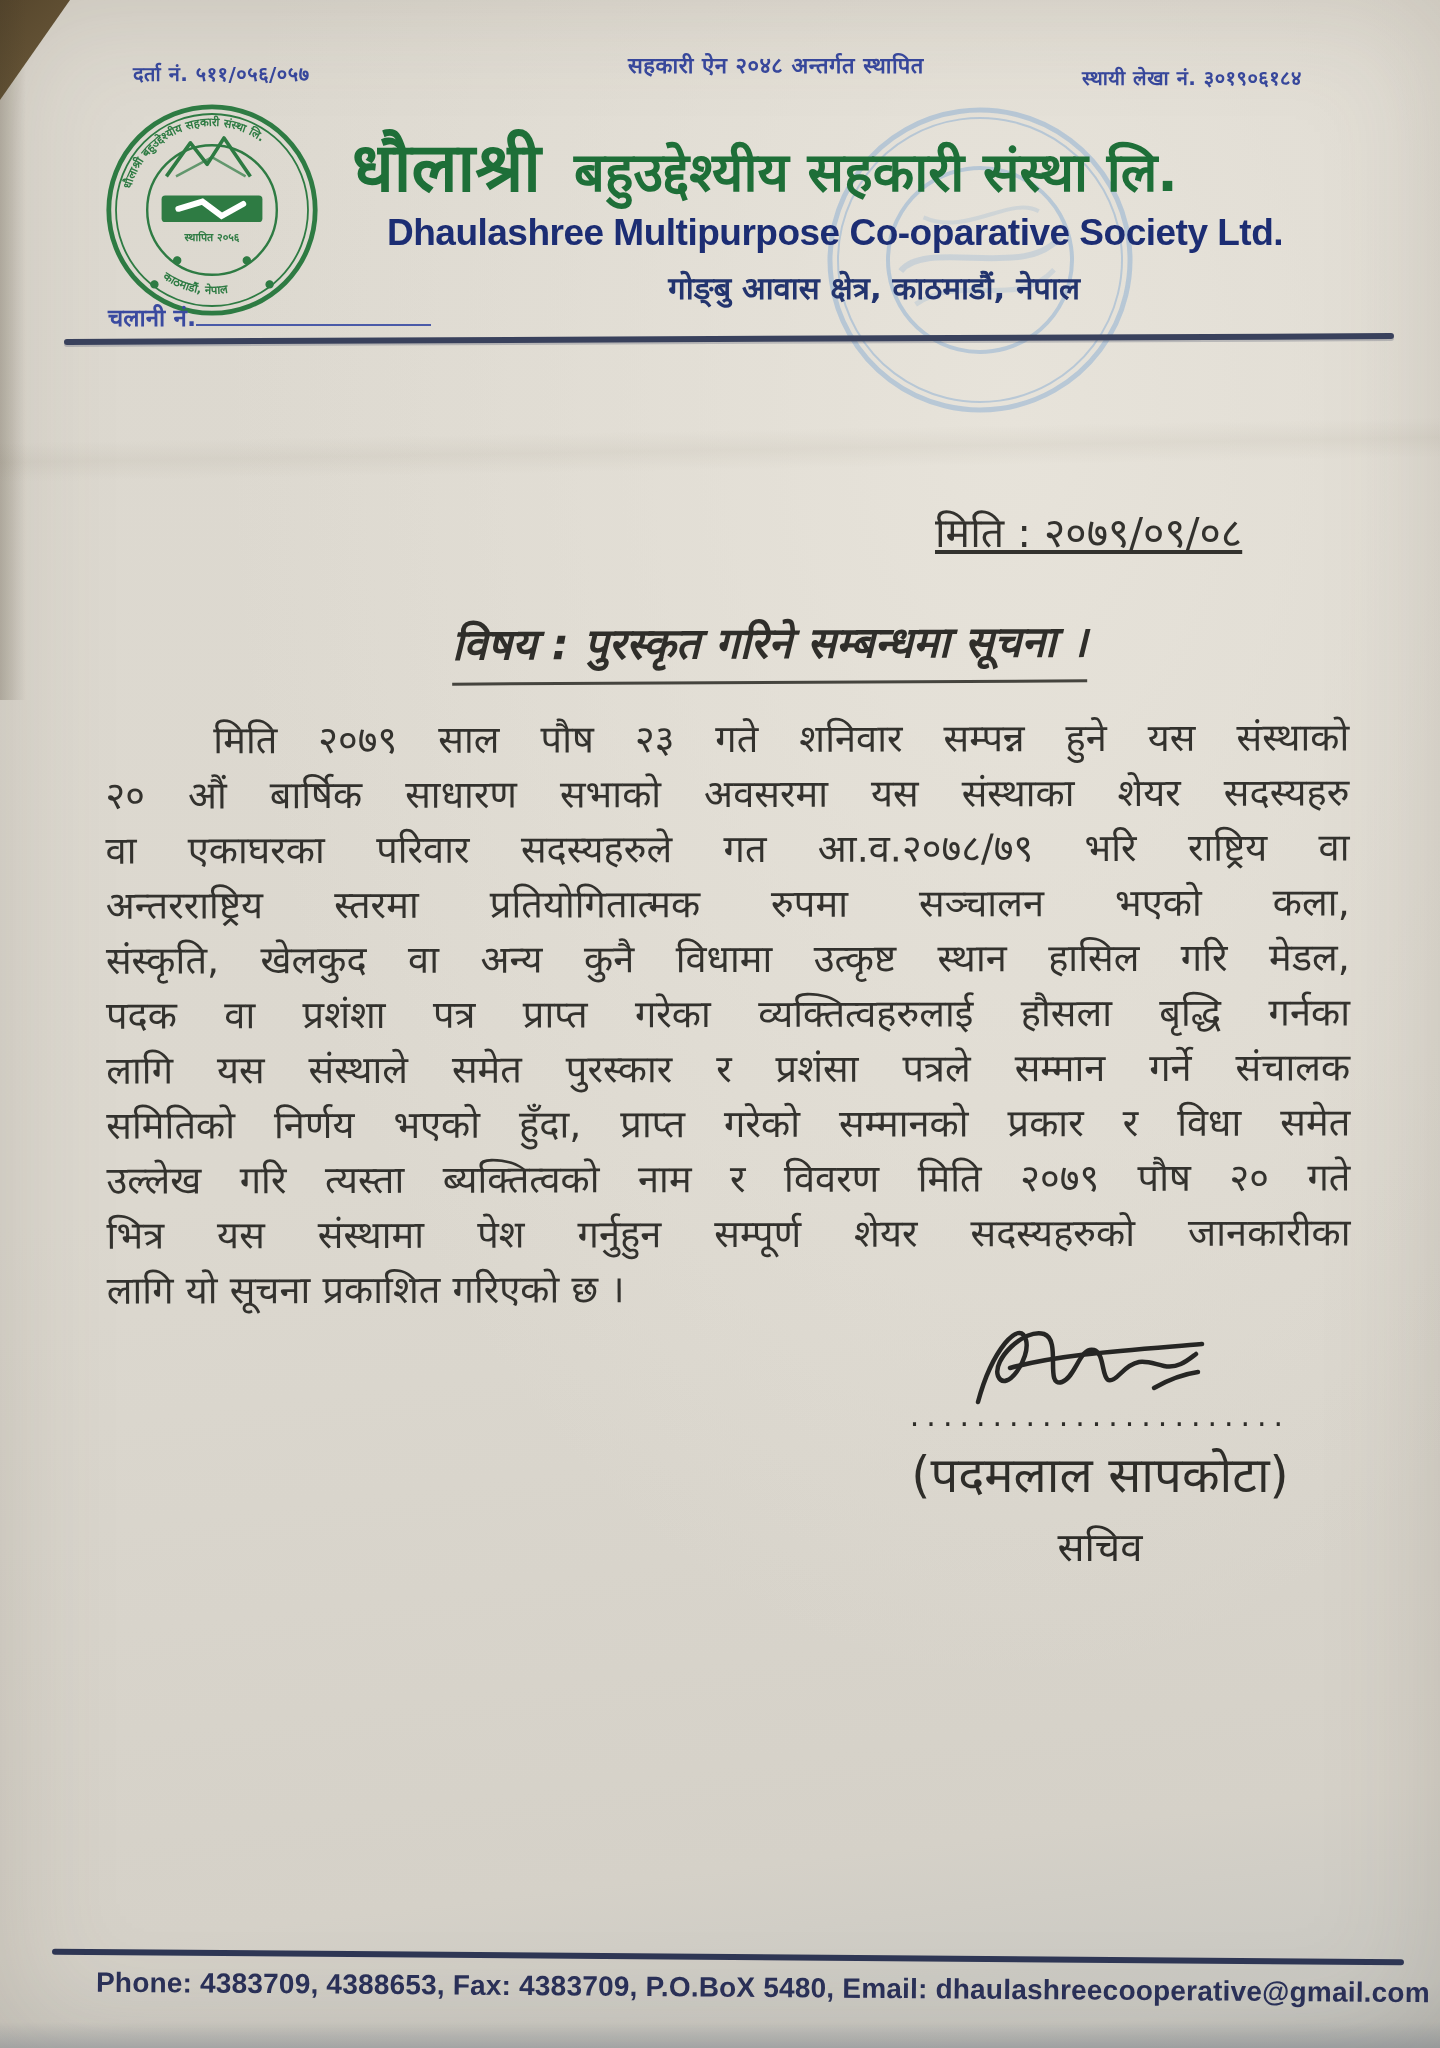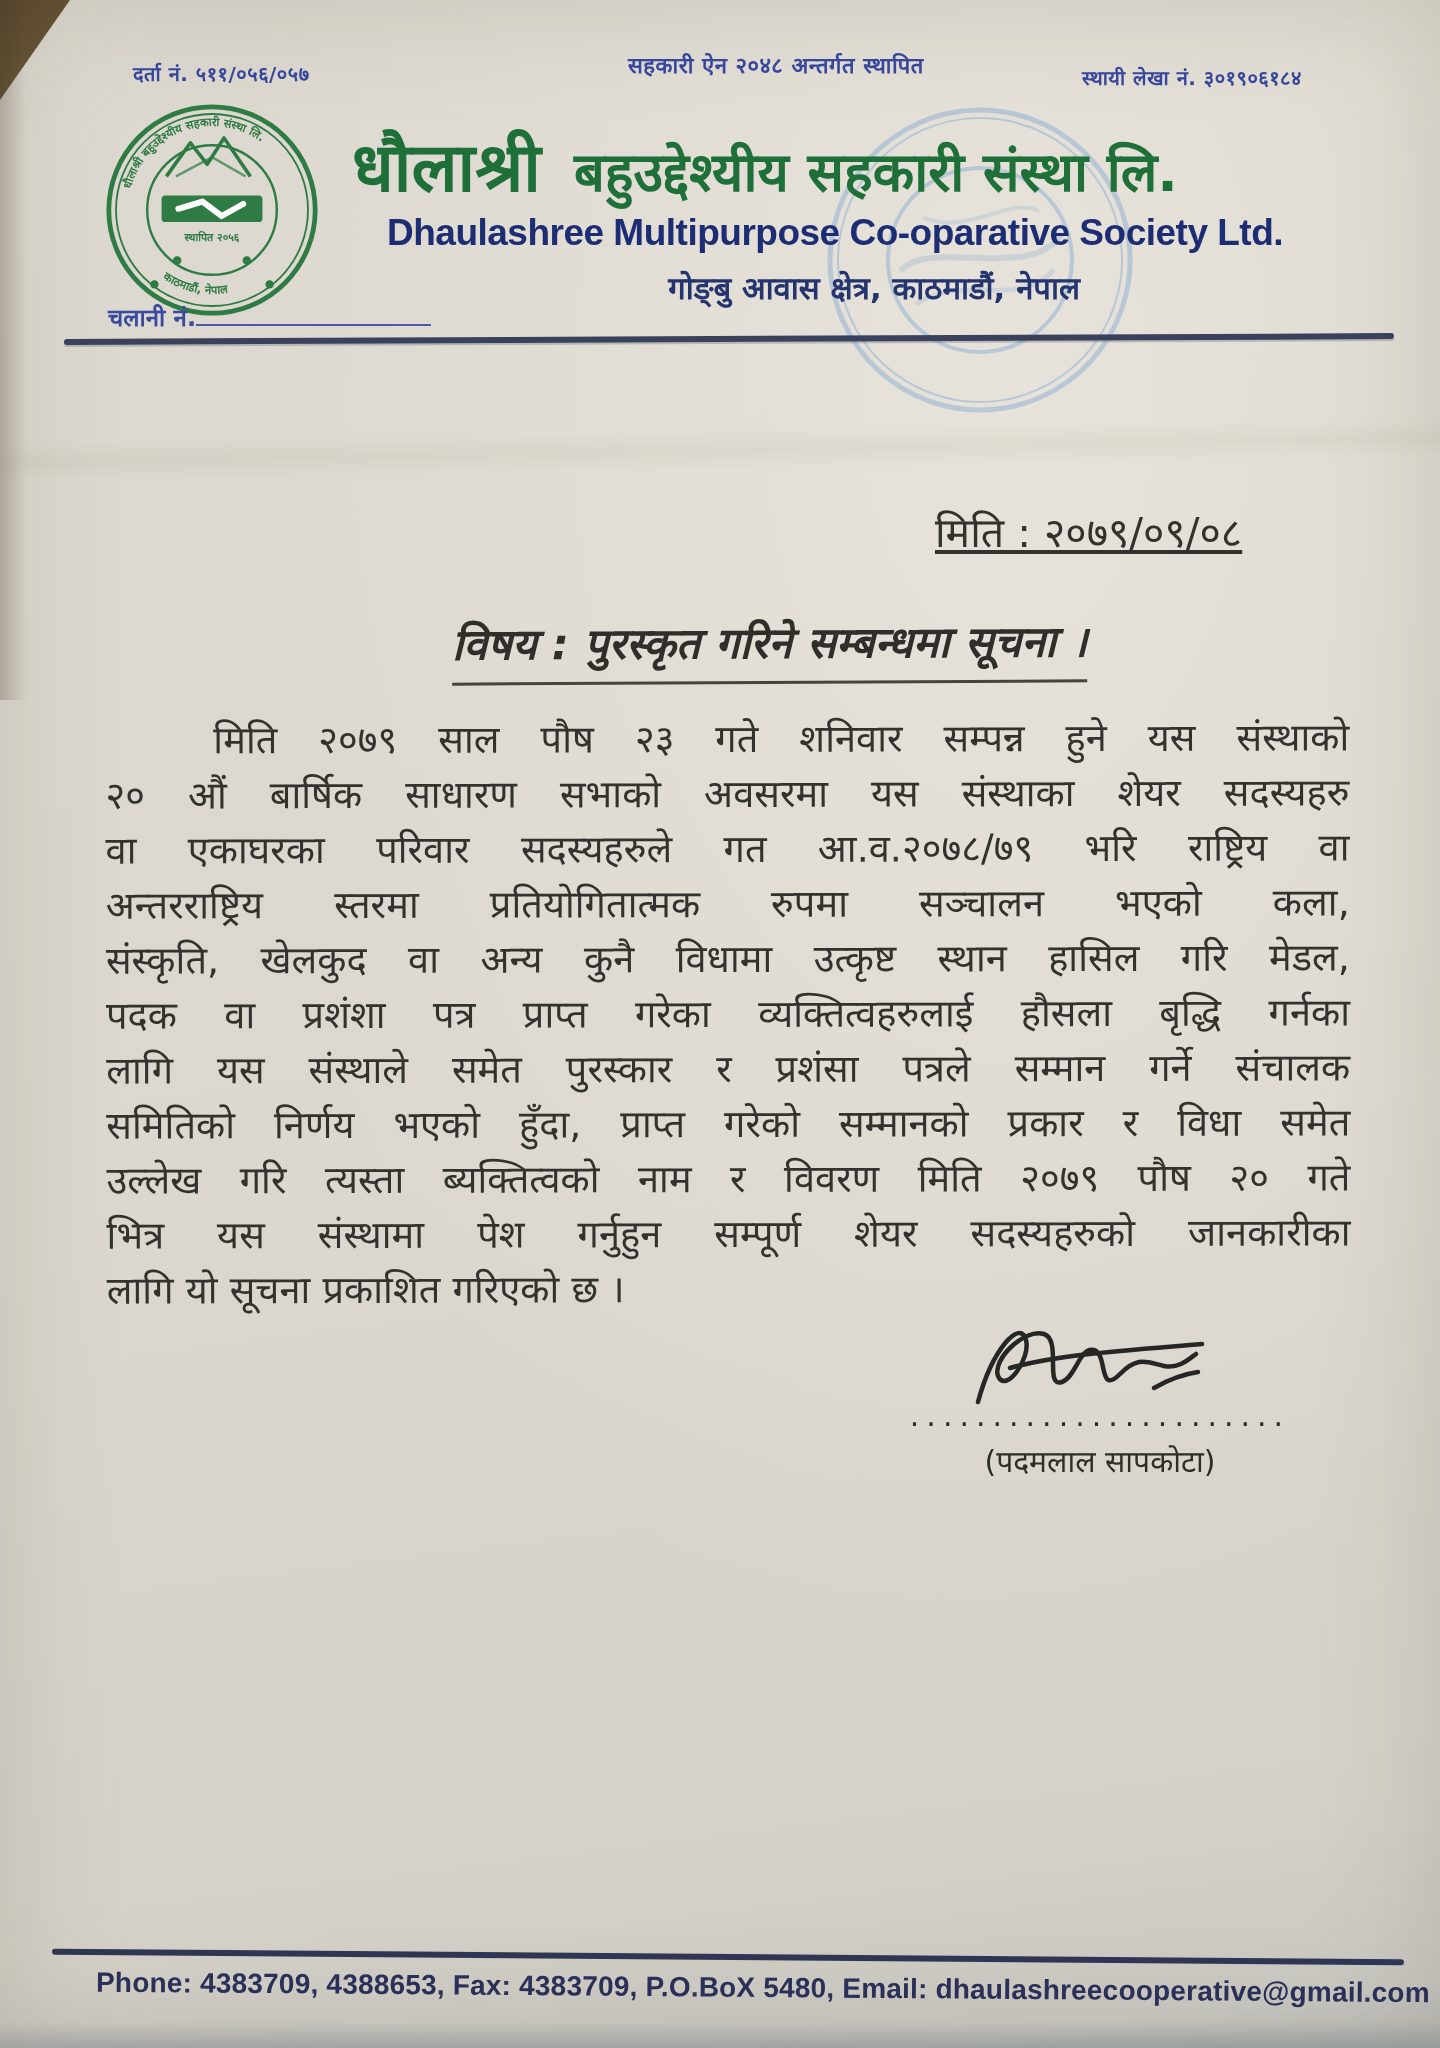--- a/index.html
+++ b/index.html
@@ -52,21 +52,21 @@
   #body-text{position:absolute;left:106px;top:712px;width:1244px;color:#33322e;transform:rotate(-.15deg);}
   .body-line{font-size:38px;line-height:55px;height:55px;text-align:justify;text-align-last:justify;white-space:nowrap;
     text-justify:inter-word;}
   .body-line:first-child{padding-left:108px;}
   .body-line:last-child{text-align-last:left;}
 
   
   #sig-area{position:absolute;left:880px;top:1310px;width:440px;text-align:center;color:#2e2d29;}
   #sig-svg{display:block;margin:0 auto;width:320px;height:110px;}
   #sig-dots{font-size:30px;letter-spacing:7px;line-height:20px;color:#2e2d29;margin-top:-14px;white-space:nowrap;}
-  #sig-name{font-size:30px;margin-top:14px;white-space:nowrap;}
+  #sig-name{font-size:49px;margin-top:14px;white-space:nowrap;}
   #sig-title{font-size:40px;margin-top:12px;}
 
   
   #footer-rule{position:absolute;left:52px;top:1954px;width:1352px;height:6px;background:#2e3654;
     transform:rotate(.45deg);border-radius:3px;}
   #footer-text{position:absolute;left:96px;top:1972px;width:1330px;color:#2a3057;
     font-family:"Liberation Sans",sans-serif;font-size:28px;font-weight:bold;letter-spacing:.2px;
     transform:rotate(.45deg);white-space:nowrap;}
   .bottom-shade{position:absolute;left:0;bottom:0;width:100%;height:26px;
     background:linear-gradient(180deg,rgba(120,125,130,0),rgba(125,132,140,.45));}
@@ -158,19 +158,20 @@
   <div id="sig-area">
     <svg id="sig-svg" viewBox="0 0 320 110">
       <g fill="none" stroke="#262624" stroke-width="4.5" stroke-linecap="round" stroke-linejoin="round">
         <path d="M38 92 C52 40 80 8 86 30 C91 48 66 84 58 66 C52 50 84 18 104 24 C122 30 104 78 122 72 C136 67 140 36 154 40 C168 44 158 86 180 64 C198 46 206 52 224 56 C238 59 248 50 256 44"></path>
         <path d="M70 58 C120 44 190 40 262 34"></path>
         <path d="M214 78 C228 70 244 64 258 62"></path>
       </g>
     </svg>
     <div id="sig-dots">.......................</div>
     <div id="sig-name">(पदमलाल सापकोटा)</div>
+    <div id="sig-title">सचिव</div>
   </div>
 
   <div id="footer-rule"></div>
   <div id="footer-text">Phone: 4383709, 4388653, Fax: 4383709, P.O.BoX 5480, Email: dhaulashreecooperative@gmail.com</div>
   <div class="bottom-shade"></div>
 
 </div>
 
 </body></html>

